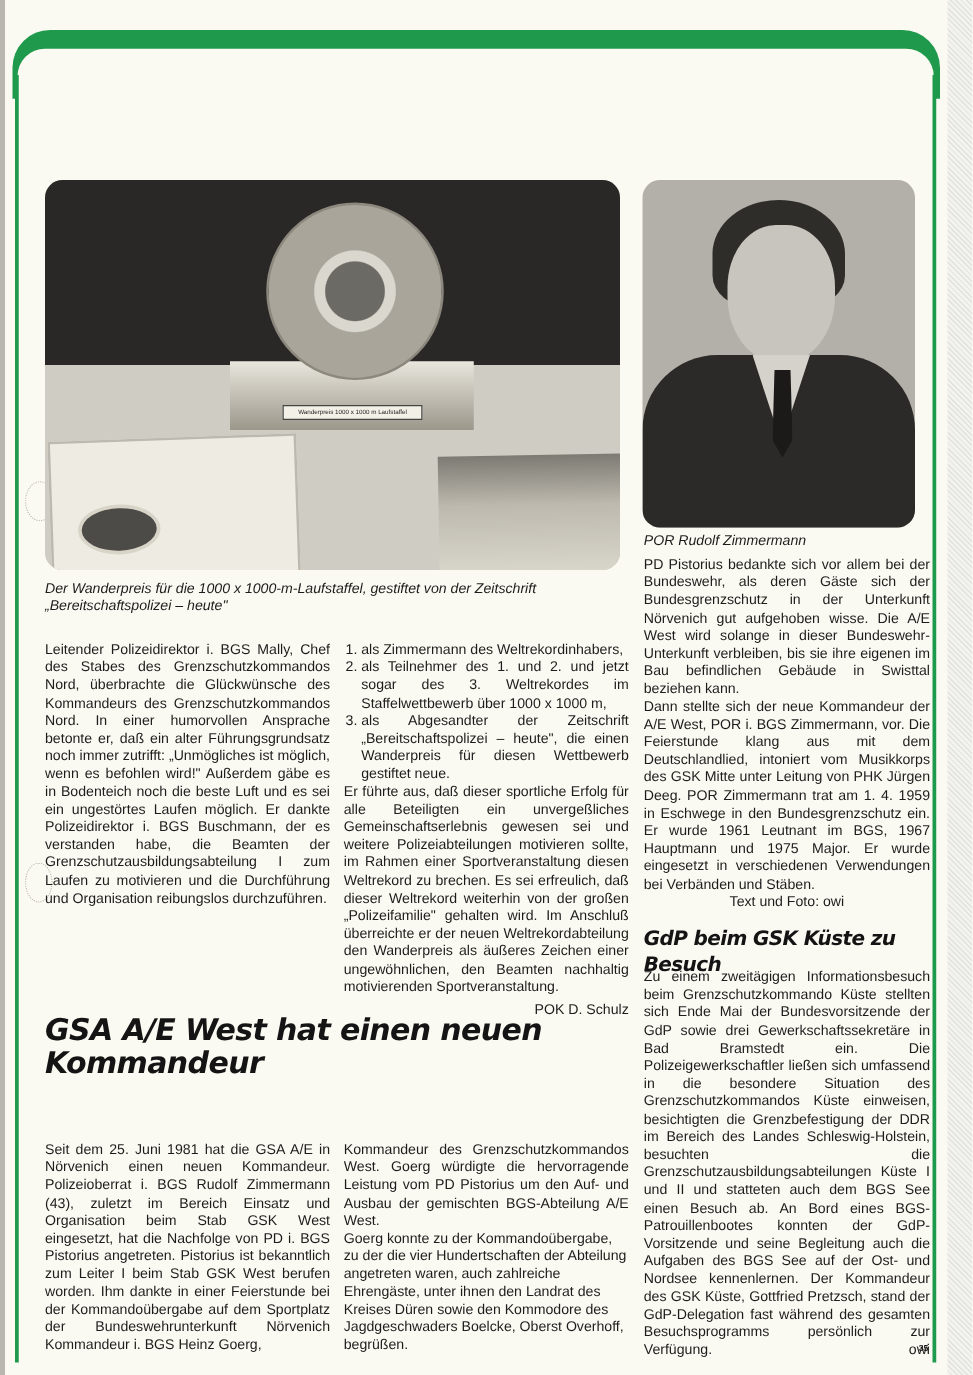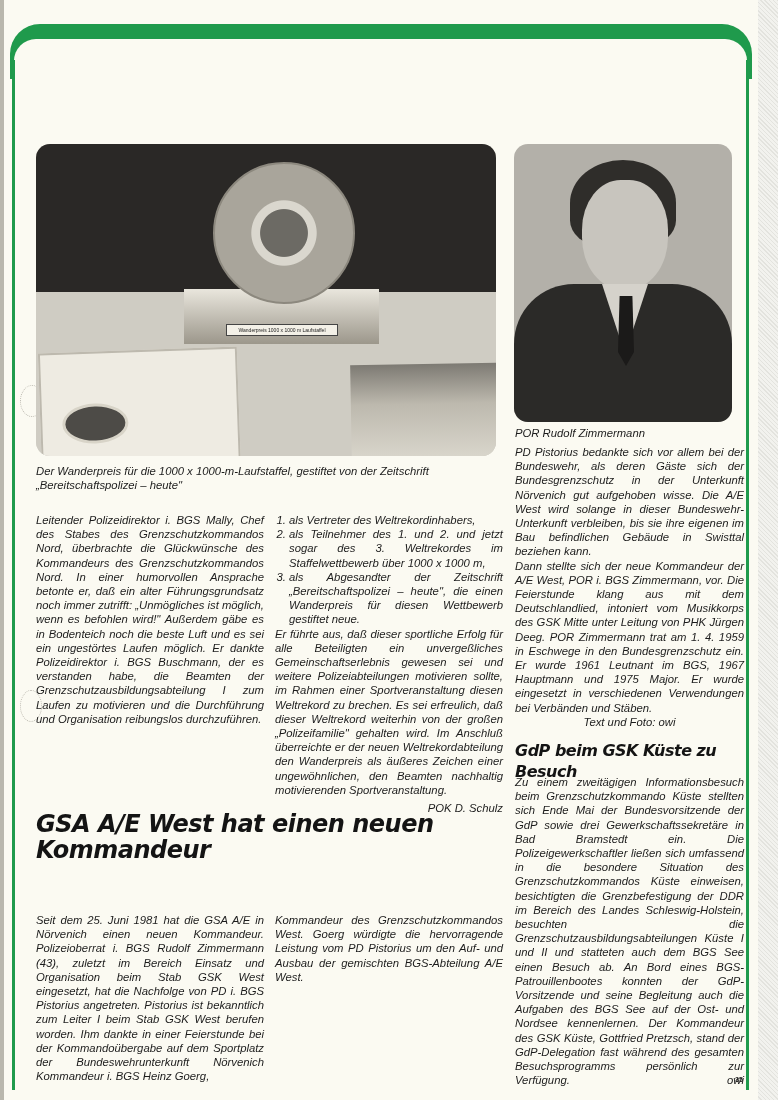--- a/index.html
+++ b/index.html
@@ -66,21 +66,21 @@
   .portrait-collar { position: absolute; left: 88px; top: 140px; width: 46px; height: 56px; background: #d5d2cb; clip-path: polygon(0 0, 100% 0, 60% 100%, 40% 100%); }
   .portrait-tie { position: absolute; left: 104px; top: 152px; width: 16px; height: 70px; background: #1b1a19; clip-path: polygon(10% 0, 90% 0, 100% 80%, 50% 100%, 0 80%); }
 
   .caption {
     position: absolute; font-style: italic; font-size: 11.3px; line-height: 14px; color: #1c1c1c;
   }
   .cap-trophy { left: 36px; top: 464px; width: 462px; }
   .cap-portrait { left: 515px; top: 426px; width: 230px; }
 
   .col {
-    position: absolute; font-size: 11.3px; line-height: 14.2px; text-align: justify; hyphens: manual; font-style: italic;
+    position: absolute; font-size: 11.3px; line-height: 14.2px; text-align: justify; hyphens: manual;
   }
   .col p { margin: 0; }
   .col-a { left: 36px; top: 513px; width: 228px; }
   .col-b { left: 275px; top: 513px; width: 228px; }
   .col-c { left: 515px; top: 445px; width: 229px; }
   .col-d { left: 36px; top: 913px; width: 228px; }
   .col-e { left: 275px; top: 913px; width: 228px; }
   .col-f { left: 515px; top: 775px; width: 229px; }
 
   ol.enum { margin: 0; padding: 0 0 0 14px; }
@@ -134,41 +134,42 @@
   <div class="portrait-tie"></div>
 </div>
 <div class="caption cap-portrait">POR Rudolf Zimmermann</div>
 
 <div class="col col-a">
   <p>Leitender Polizeidirektor i. BGS Mally, Chef des Stabes des Grenzschutzkommandos Nord, überbrachte die Glückwünsche des Kommandeurs des Grenzschutzkommandos Nord. In einer humorvollen Ansprache betonte er, daß ein alter Führungsgrundsatz noch immer zutrifft: „Unmögliches ist möglich, wenn es befohlen wird!" Außerdem gäbe es in Bodenteich noch die beste Luft und es sei ein ungestörtes Laufen möglich. Er dankte Polizeidirektor i. BGS Buschmann, der es verstanden habe, die Beamten der Grenzschutzausbildungsabteilung I zum Laufen zu motivieren und die Durchführung und Organisation reibungslos durchzuführen.</p>
 </div>
 
 <div class="col col-b">
   <ol class="enum">
-    <li>als Vertreter des Weltrekordinhabers,</li>
+    <li>als Zimmermann des Weltrekordinhabers,</li>
     <li>als Teilnehmer des 1. und 2. und jetzt sogar des 3. Weltrekordes im Staffelwettbewerb über 1000 x 1000 m,</li>
     <li>als Abgesandter der Zeitschrift „Bereitschaftspolizei – heute", die einen Wanderpreis für diesen Wettbewerb gestiftet neue.</li>
   </ol>
   <p>Er führte aus, daß dieser sportliche Erfolg für alle Beteiligten ein unvergeßliches Gemeinschaftserlebnis gewesen sei und weitere Polizeiabteilungen motivieren sollte, im Rahmen einer Sportveranstaltung diesen Weltrekord zu brechen. Es sei erfreulich, daß dieser Weltrekord weiterhin von der großen „Polizeifamilie" gehalten wird. Im Anschluß überreichte er der neuen Weltrekordabteilung den Wanderpreis als äußeres Zeichen einer ungewöhnlichen, den Beamten nachhaltig motivierenden Sportveranstaltung.</p>
   <p class="sig">POK D. Schulz</p>
 </div>
 
 <div class="col col-c">
   <p>PD Pistorius bedankte sich vor allem bei der Bundeswehr, als deren Gäste sich der Bundesgrenzschutz in der Unterkunft Nörvenich gut aufgehoben wisse. Die A/E West wird solange in dieser Bundeswehr-Unterkunft verbleiben, bis sie ihre eigenen im Bau befindlichen Gebäude in Swisttal beziehen kann.</p>
   <p>Dann stellte sich der neue Kommandeur der A/E West, POR i. BGS Zimmermann, vor. Die Feierstunde klang aus mit dem Deutschlandlied, intoniert vom Musikkorps des GSK Mitte unter Leitung von PHK Jürgen Deeg. POR Zimmermann trat am 1. 4. 1959 in Eschwege in den Bundesgrenzschutz ein. Er wurde 1961 Leutnant im BGS, 1967 Hauptmann und 1975 Major. Er wurde eingesetzt in verschiedenen Verwendungen bei Verbänden und Stäben.</p>
   <p class="sig-inline">Text und Foto: owi</p>
 </div>
 
 <div class="headline hl-main">GSA A/E West hat einen neuen Kommandeur</div>
 
 <div class="col col-d">
   <p>Seit dem 25. Juni 1981 hat die GSA A/E in Nörvenich einen neuen Kommandeur. Polizeioberrat i. BGS Rudolf Zimmermann (43), zuletzt im Bereich Einsatz und Organisation beim Stab GSK West eingesetzt, hat die Nachfolge von PD i. BGS Pistorius angetreten. Pistorius ist bekanntlich zum Leiter I beim Stab GSK West berufen worden. Ihm dankte in einer Feierstunde bei der Kommandoübergabe auf dem Sportplatz der Bundeswehrunterkunft Nörvenich Kommandeur i. BGS Heinz Goerg,</p>
 </div>
 <div class="col col-e">
   <p>Kommandeur des Grenzschutzkommandos West. Goerg würdigte die hervorragende Leistung vom PD Pistorius um den Auf- und Ausbau der gemischten BGS-Abteilung A/E West.</p>
+  <p style="text-align:left">Goerg konnte zu der Kommandoübergabe, zu der die vier Hundertschaften der Abteilung angetreten waren, auch zahlreiche Ehrengäste, unter ihnen den Landrat des Kreises Düren sowie den Kommodore des Jagdgeschwaders Boelcke, Oberst Overhoff, begrüßen.</p>
 </div>
 
 <div class="headline hl-side">GdP beim GSK Küste zu Besuch</div>
 <div class="col col-f">
   <p><span>Zu einem zweitägigen Informationsbesuch beim Grenzschutzkommando Küste stellten sich Ende Mai der Bundesvorsitzende der GdP sowie drei Gewerkschaftssekretäre in Bad Bramstedt ein. Die Polizeigewerkschaftler ließen sich umfassend in die besondere Situation des Grenzschutzkommandos Küste einweisen, besichtigten die Grenzbefestigung der DDR im Bereich des Landes Schleswig-Holstein, besuchten die Grenzschutzausbildungsabteilungen Küste I und II und statteten auch dem BGS See einen Besuch ab. An Bord eines BGS-Patrouillenbootes konnten der GdP-Vorsitzende und seine Begleitung auch die Aufgaben des BGS See auf der Ost- und Nordsee kennenlernen. Der Kommandeur des GSK Küste, Gottfried Pretzsch, stand der GdP-Delegation fast während des gesamten Besuchsprogramms persönlich zur Verfügung.</span> <span style="float:right">owi</span></p>
 </div>
 
 <div class="page-num">35</div>
 
 </body></html>

